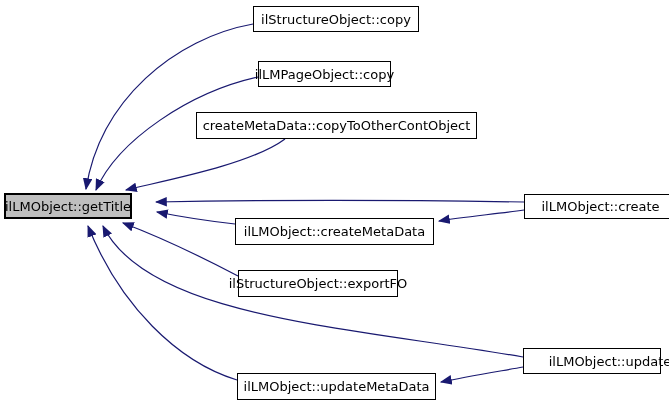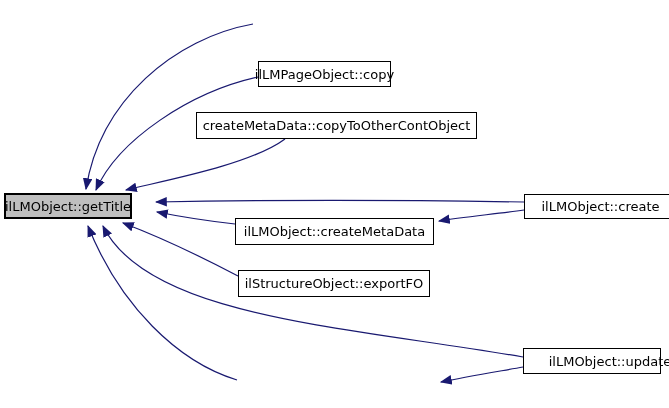--- a/index.html
+++ b/index.html
@@ -34,21 +34,21 @@
     border-width:2px;
     cursor:default;
   }
   
   #n-gettitle        { left:4px;   top:193px; width:128px; height:26px; }
   #n-copy            { left:253px; top:6px;   width:166px; height:26px; }
   #n-pagecopy        { left:258px; top:61px;  width:133px; height:26px; }
   #n-copytoother     { left:196px; top:112px; width:281px; height:27px; }
   #n-create          { left:524px; top:194px; width:153px; height:25px; }
   #n-createmetadata  { left:235px; top:218px; width:199px; height:27px; }
-  #n-exportfo        { left:238px; top:270px; width:192px; height:27px; }
+  #n-exportfo        { left:238px; top:270px; width:160px; height:27px; }
   #n-update          { left:523px; top:348px; width:138px; height:26px;padding-left:36px; }
   #n-updatemetadata  { left:237px; top:373px; width:199px; height:27px; }
 </style>
 </head>
 <body>
 
 <div class="canvas">
 
   <svg class="edges" viewBox="0 0 669 408" xmlns="http://www.w3.org/2000/svg">
     <defs>
@@ -63,27 +63,29 @@
     <path class="edge" d="M 524,210 C 496,214 462,217 439,221" marker-end="url(#arrow)"></path>
     <path class="edge" d="M 235,224 C 208,221 182,217 157,212" marker-end="url(#arrow)"></path>
     <path class="edge" d="M 238,276 C 198,255 152,234 123,223" marker-end="url(#arrow)"></path>
     <path class="edge" d="M 523,357 C 350,327 148,318 103,226" marker-end="url(#arrow)"></path>
     <path class="edge" d="M 523,367 C 495,372 465,377 441,382" marker-end="url(#arrow)"></path>
     <path class="edge" d="M 237,380 C 178,362 120,306 88,226" marker-end="url(#arrow)"></path>
   </svg>
 
   <div id="n-gettitle" class="node focus">ilLMObject::getTitle</div>
 
+  <div id="n-copy" class="node">ilStructureObject::copy</div>
 
   <div id="n-pagecopy" class="node">ilLMPageObject::copy</div>
 
   <div id="n-copytoother" class="node">createMetaData::copyToOtherContObject</div>
 
   <div id="n-create" class="node">ilLMObject::create</div>
 
   <div id="n-createmetadata" class="node">ilLMObject::createMetaData</div>
 
   <div id="n-exportfo" class="node">ilStructureObject::exportFO</div>
 
   <div id="n-update" class="node">ilLMObject::update</div>
 
+  <div id="n-updatemetadata" class="node">ilLMObject::updateMetaData</div>
 
 </div>
 
 </body></html>

